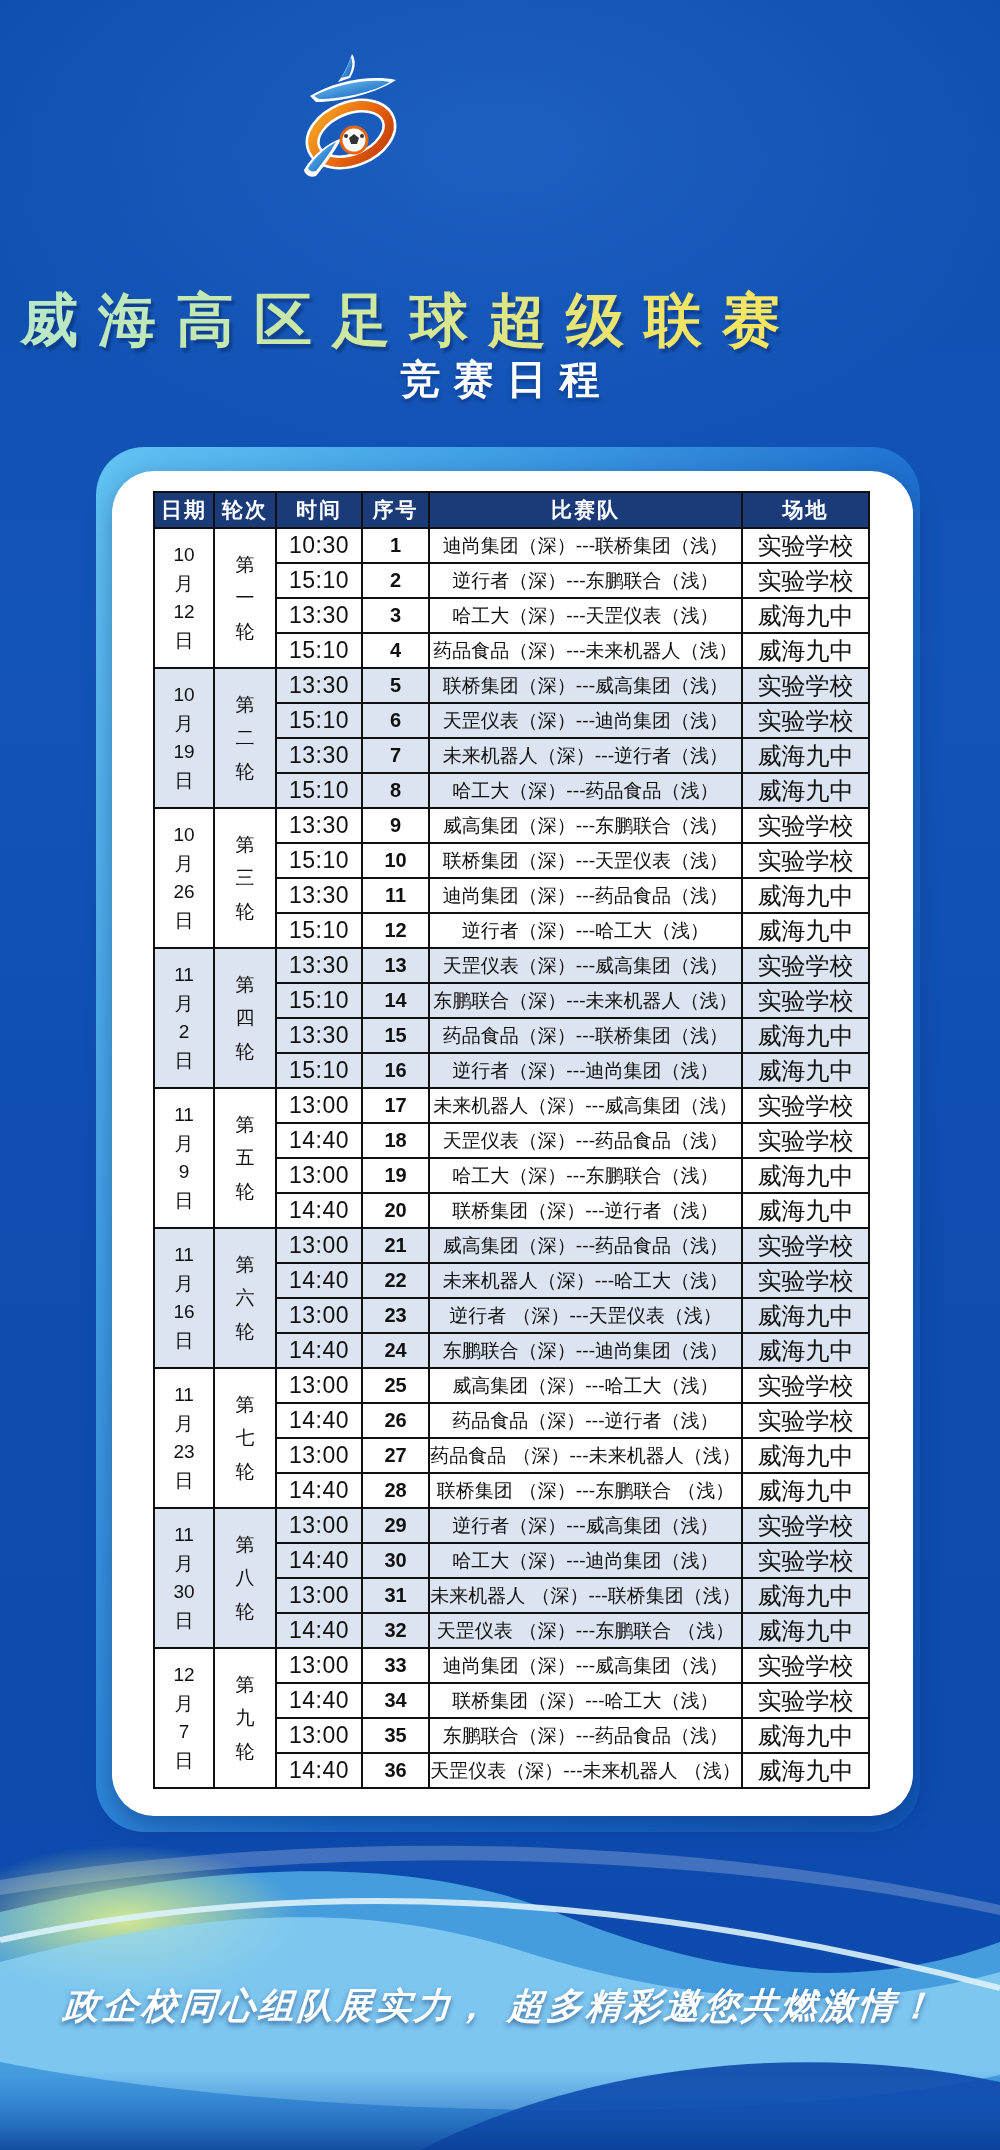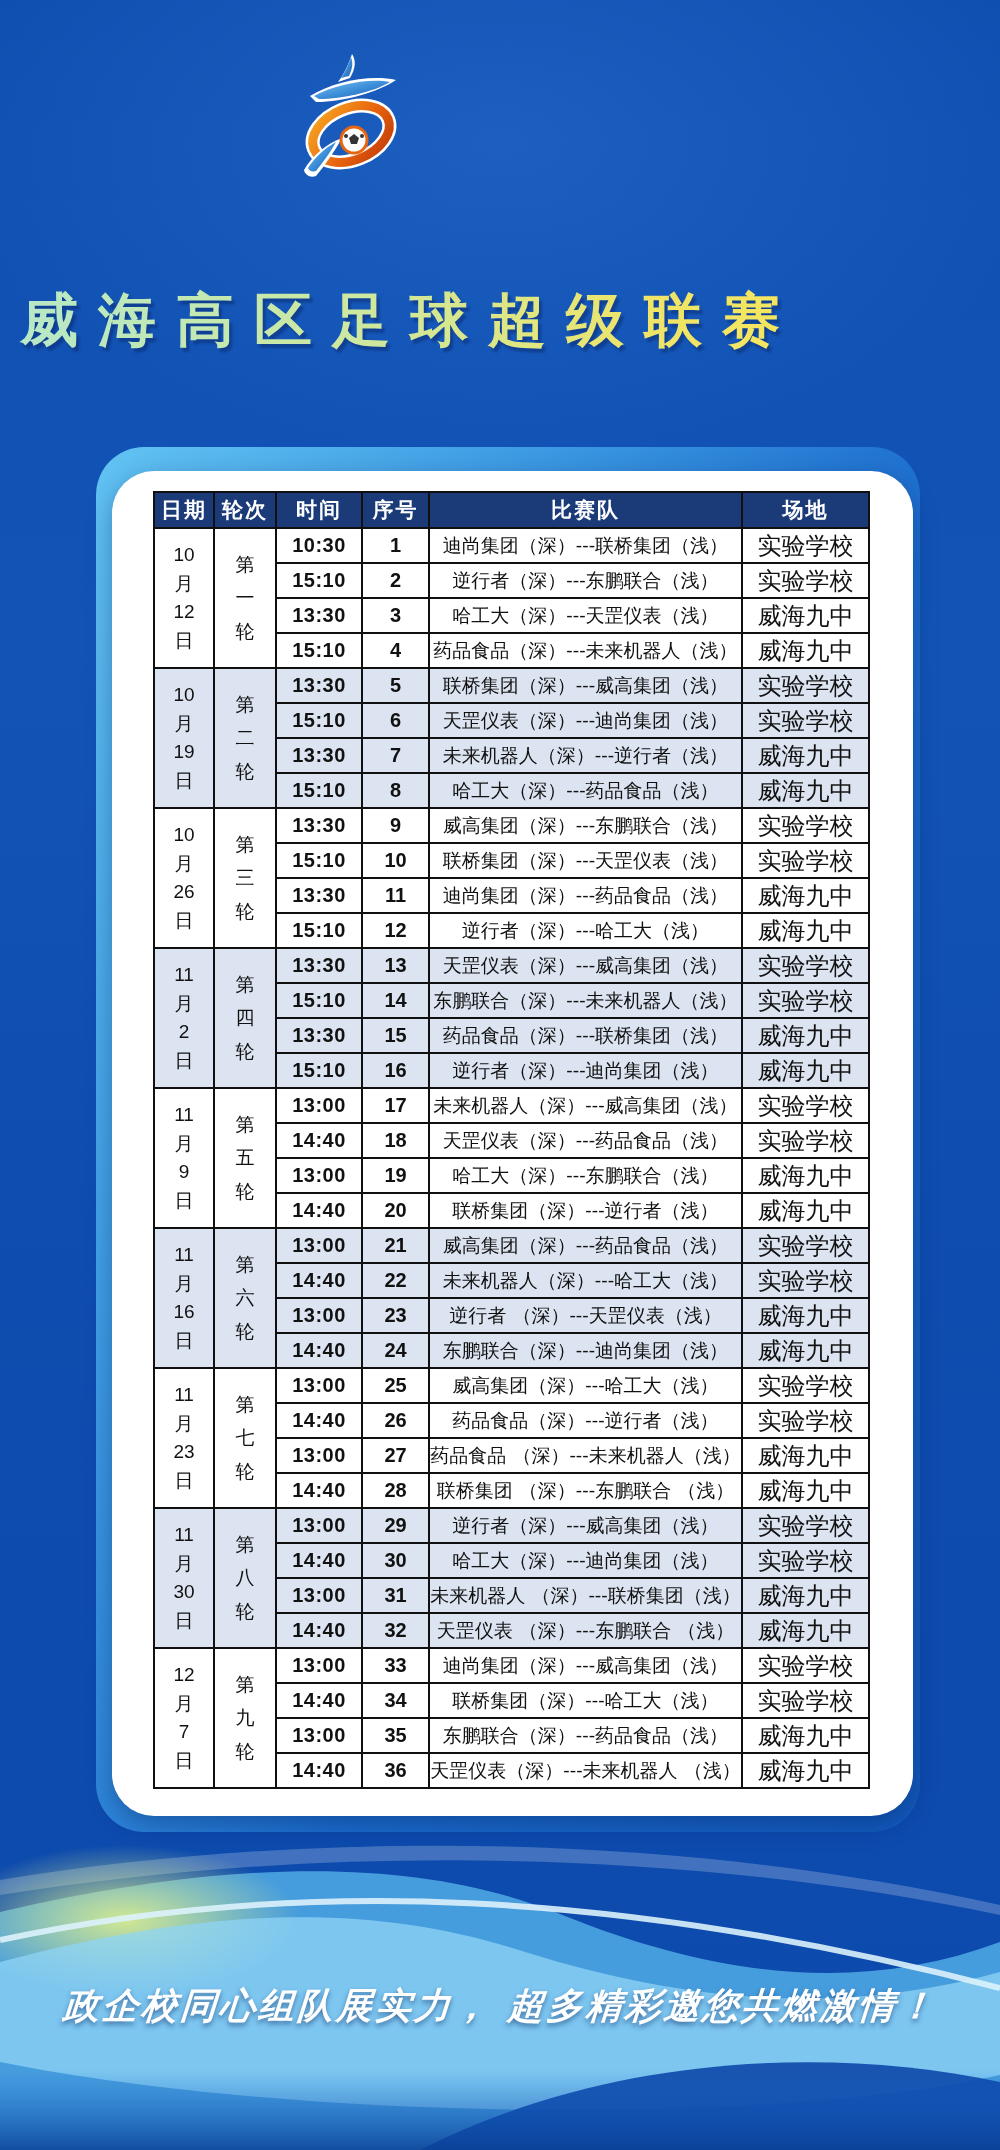--- a/index.html
+++ b/index.html
@@ -43,21 +43,21 @@
   }
   .table-wrap{position:absolute;left:41px;top:20px;}
   table{border-collapse:collapse;table-layout:fixed;width:715px;
     font-family:"DejaVu Serif","Liberation Serif",serif;border-radius:10px;}
   th,td{border:2px solid #101010;text-align:center;vertical-align:middle;padding:0;}
   thead th{background:#1a3a78;color:#ffffff;height:34px;font-size:21px;font-weight:700;letter-spacing:2px;}
   tbody td{height:33px;font-size:19px;color:#111111;background:#ffffff;}
   tbody tr.alt td{background:#dbe4f0;}
   td.date{font-family:"Liberation Sans","DejaVu Sans",sans-serif;font-size:19px;line-height:1.5;white-space:pre-line;}
   td.round{font-size:19px;line-height:1.75;white-space:pre-line;}
-  td.time{font-family:"Liberation Sans","DejaVu Sans",sans-serif;font-weight:700;font-size:20px;letter-spacing:.5px;}
+  td.time{font-family:"Liberation Sans","DejaVu Sans",sans-serif;font-weight:400;font-size:23px;letter-spacing:.5px;}
   td.no{font-family:"Liberation Sans","DejaVu Sans",sans-serif;font-weight:700;font-size:20px;}
   td.teams{font-size:19px;margin-top:38px;}
   td.venue{font-size:24px;}
   
   .slogan{
     position:absolute;top:1982px;left:0;width:1000px;text-align:center;
     font-family:"DejaVu Serif","Liberation Serif",serif;font-style:italic;
     font-size:36px;font-weight:700;color:#ffffff;letter-spacing:3px;
     transform:skewX(-4deg);text-shadow:0 3px 5px rgba(5,30,90,.5);z-index:5;
   }
@@ -98,20 +98,21 @@
       <path d="M16 116 C23 105 33 96 44 90 C38 101 31 110 24 119 C20 120 17 119 16 116 Z" fill="url(#lgBlue)"></path>
 
       <circle cx="62" cy="88" r="13" fill="#ffffff" stroke="#e8650f" stroke-width="3"></circle>
       <polygon points="62,82 67,86 65,92 59,92 57,86" fill="#333333"></polygon>
       <circle cx="70" cy="84" r="2" fill="#333333"></circle>
       <circle cx="54" cy="84" r="2" fill="#333333"></circle>
     </svg>
   </div>
 
   <div class="league-title">威海高区足球超级联赛</div>
+  <div class="schedule-subtitle">竞赛日程</div>
 
   <div class="panel-back"></div>
   <div class="panel">
     <div class="table-wrap">
       <table id="sched">
         <colgroup>
           <col style="width:60px">
             <col style="width:62px">
             <col style="width:86px">
           <col style="width:67px">

